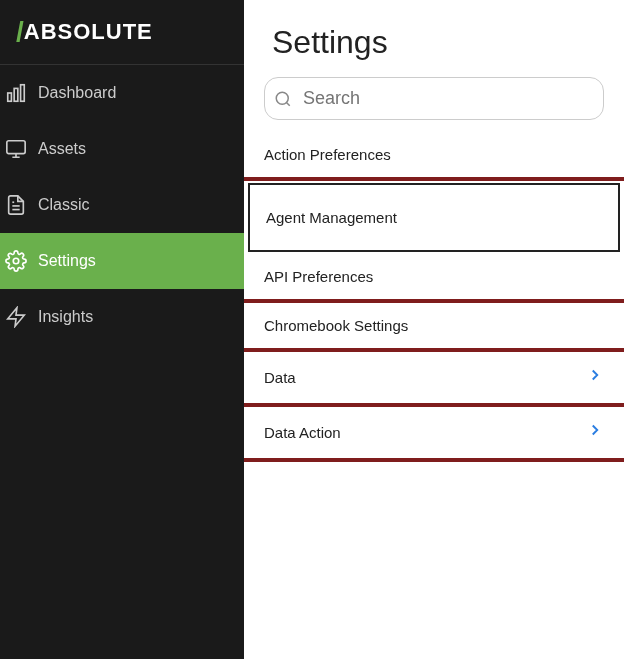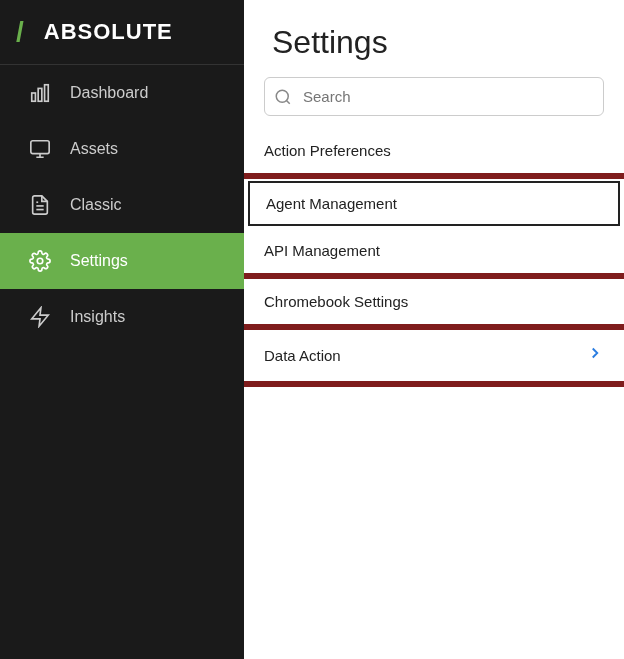--- a/index.html
+++ b/index.html
@@ -39,34 +39,33 @@
       font-weight: 900;
       line-height: 1;
     }
 
     .logo-text {
       color: #fff;
       font-size: 22px;
       font-weight: 700;
       letter-spacing: 1px;
       line-height: 1;
-      margin-left: 20px;
     }
 
     .nav-items {
       display: flex;
       flex-direction: column;
       flex: 1;
     }
 
     .nav-item {
       display: flex;
       align-items: center;
-      gap: 18px;
-      padding: 16px 28px;
+      gap: 10px;
+      padding: 16px 4px;
       color: #ccc;
       cursor: pointer;
       transition: background 0.15s;
       font-size: 16px;
       font-weight: 400;
     }
 
     .nav-item.active {
       background: #6ab04c;
       color: #fff;
@@ -108,22 +107,22 @@
 
     .search-container {
       margin: 0 20px 8px 20px;
       position: relative;
     }
 
     .search-input {
       width: 100%;
       padding: 10px 14px 10px 38px;
       border: 1px solid #ccc;
-      border-radius: 6px;
-      font-size: 15px;
+      border-radius: 14px;
+      font-size: 18px;
       color: #555;
       outline: none;
     }
 
     .search-icon-wrap {
       position: absolute;
       left: 10px;
       top: 50%;
       transform: translateY(-50%);
       color: #888;
@@ -159,27 +158,27 @@
     }
 
     .menu-item {
       display: flex;
       align-items: center;
       justify-content: space-between;
       padding: 14px 20px;
       font-size: 15px;
       color: #222;
       cursor: pointer;
-      border-bottom: 6px solid #7f1d1d;
+      border-bottom: 4px solid #7f1d1d;
     }
 
     .menu-item.selected {
       border: 2.5px solid #222;
       margin: 2px 4px;
-      padding: 12px 16px;
+      padding: 24px 16px;
     }
 
     .menu-item .chevron {
       color: #2a7de1;
       font-size: 18px;
     }
 
     .menu-item .chevron svg {
       width: 18px;
       height: 18px;
@@ -276,30 +275,38 @@
 
     <div class="menu-item">
       <span>Action Preferences</span>
     </div>
 
     <div class="menu-item selected">
       <span>Agent Management</span>
     </div>
 
     <div class="menu-item">
-      <span>API Management</span>
+      <span>API Preferences</span>
     </div>
 
 
     <div class="menu-item">
       <span>Chromebook Settings</span>
     </div>
 
 
 
+    <div class="menu-item">
+      <span>Data</span>
+      <span class="chevron">
+        <svg viewBox="0 0 24 24">
+            <polyline points="9 18 15 12 9 6"></polyline>
+          </svg>
+      </span>
+    </div>
 
     <div class="menu-item">
       <span>Data Action</span>
       <span class="chevron">
         <svg viewBox="0 0 24 24">
             <polyline points="9 18 15 12 9 6"></polyline>
           </svg>
       </span>
     </div>
 

